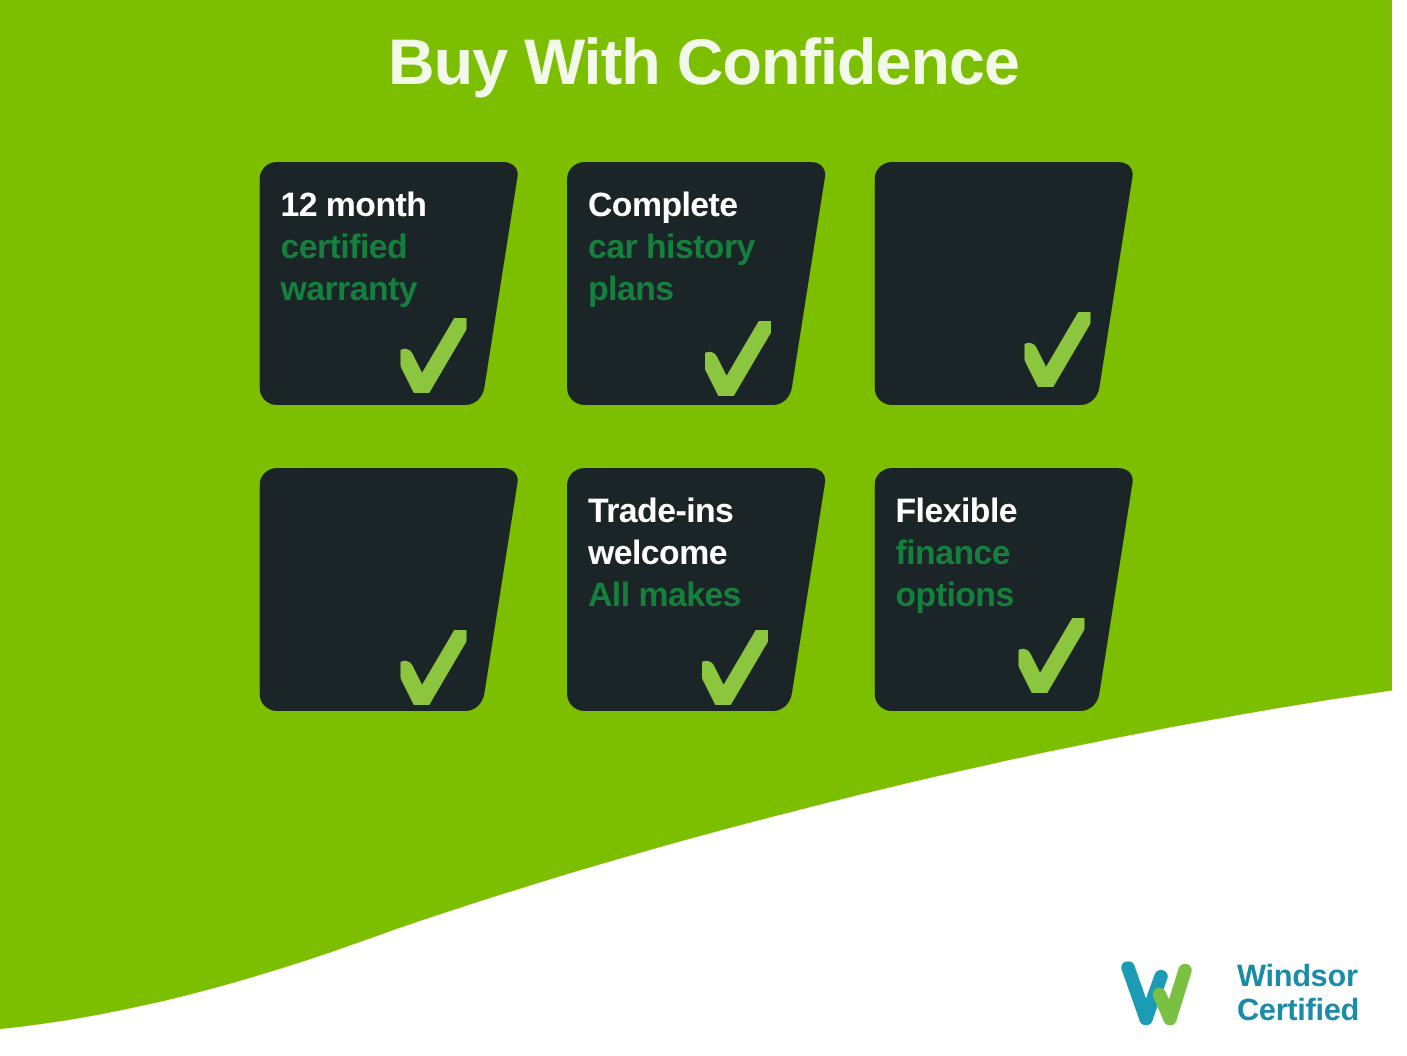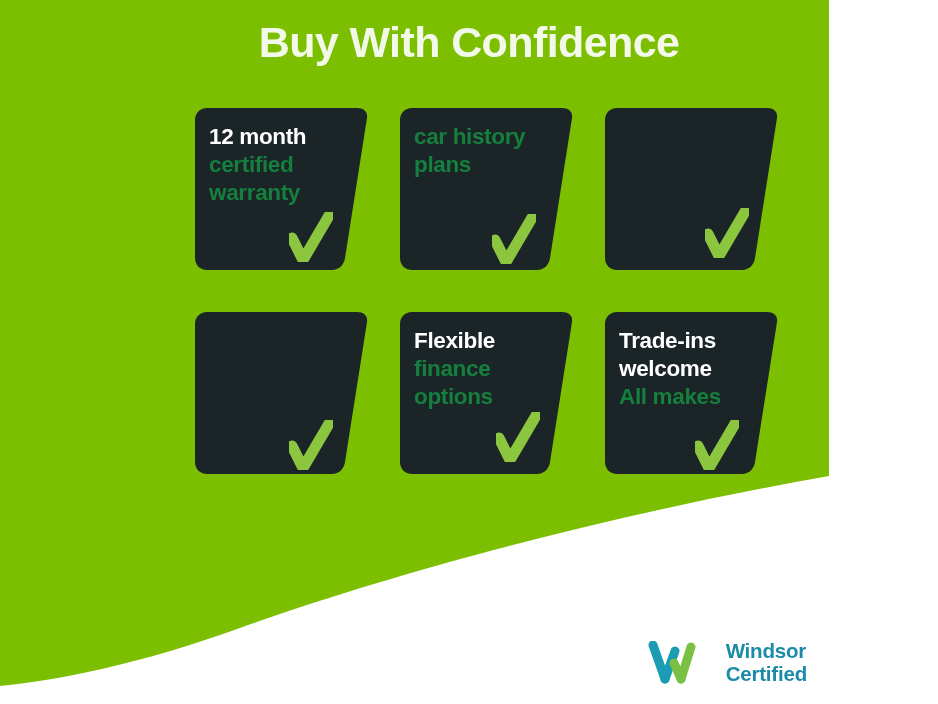--- a/index.html
+++ b/index.html
@@ -7,21 +7,21 @@
   html, body {
     width: 938px;
     height: 704px;
     overflow: hidden;
     background: #ffffff;
     font-family: "Liberation Sans", sans-serif;
   }
 
   #poster {
     position: relative;
-    width: 829px;
+    width: 928px;
     height: 704px;
     background: #ffffff;
     overflow: hidden;
   }
 
   
   .green-bg {
     position: absolute;
     inset: 0;
     width: 938px;
@@ -41,21 +41,21 @@
     font-size: 43px;
     font-weight: bold;
     letter-spacing: -0.6px;
     line-height: 1.15;
   }
 
   
   .card-grid {
     position: absolute;
     top: 108px;
-    left: 195px;
+    left: 173px;
     width: 600px;
     z-index: 5;
     display: grid;
     grid-template-columns: repeat(3, 160px);
     grid-template-rows: 162px 162px;
     column-gap: 45px;
     row-gap: 42px;
   }
 
   .card {
@@ -147,20 +147,21 @@
         <path d="M3,26 L14,48 L41,2" stroke="#8cc63f" stroke-width="11" stroke-linecap="round" stroke-linejoin="round" fill="none"></path>
       </svg>
     </div>
 
     <div class="card">
       <svg class="card-shape" viewBox="0 0 178 162" preserveAspectRatio="none">
         <path d="M12,0 H162 C169,0 173,4 172,10 L150,150 C149,157 144,162 137,162
                  H12 C5,162 0,157 0,150 V12 C0,5 5,0 12,0 Z" fill="#1b2527"></path>
       </svg>
       <div class="card-text">
+        <span class="line-primary">Complete</span>
         <span class="line-accent">car history plans</span>
       </div>
       <svg class="check check-b" viewBox="0 0 44 50">
         <path d="M3,26 L14,48 L41,2" stroke="#8cc63f" stroke-width="11" stroke-linecap="round" stroke-linejoin="round" fill="none"></path>
       </svg>
     </div>
 
     <div class="card">
       <svg class="card-shape" viewBox="0 0 178 162" preserveAspectRatio="none">
         <path d="M12,0 H162 C169,0 173,4 172,10 L150,150 C149,157 144,162 137,162
@@ -170,48 +171,48 @@
         <path d="M3,26 L14,48 L41,2" stroke="#8cc63f" stroke-width="11" stroke-linecap="round" stroke-linejoin="round" fill="none"></path>
       </svg>
     </div>
 
     <div class="card">
       <svg class="card-shape" viewBox="0 0 178 162" preserveAspectRatio="none">
         <path d="M12,0 H162 C169,0 173,4 172,10 L150,150 C149,157 144,162 137,162
                  H12 C5,162 0,157 0,150 V12 C0,5 5,0 12,0 Z" fill="#1b2527"></path>
       </svg>
       <svg class="check check-d" viewBox="0 0 44 50">
+        <path d="M3,26 L14,48 L41,2" stroke="#8cc63f" stroke-width="11" stroke-linecap="round" stroke-linejoin="round" fill="none"></path>
+      </svg>
+    </div>
+
+    <div class="card">
+      <svg class="card-shape" viewBox="0 0 178 162" preserveAspectRatio="none">
+        <path d="M12,0 H162 C169,0 173,4 172,10 L150,150 C149,157 144,162 137,162
+                 H12 C5,162 0,157 0,150 V12 C0,5 5,0 12,0 Z" fill="#1b2527"></path>
+      </svg>
+      <div class="card-text">
+        <span class="line-primary">Trade-ins welcome</span>
+        <span class="line-accent">All makes</span>
+      </div>
+      <svg class="check check-e" viewBox="0 0 44 50">
         <path d="M3,26 L14,48 L41,2" stroke="#8cc63f" stroke-width="11" stroke-linecap="round" stroke-linejoin="round" fill="none"></path>
       </svg>
     </div>
 
     <div class="card">
       <svg class="card-shape" viewBox="0 0 178 162" preserveAspectRatio="none">
         <path d="M12,0 H162 C169,0 173,4 172,10 L150,150 C149,157 144,162 137,162
                  H12 C5,162 0,157 0,150 V12 C0,5 5,0 12,0 Z" fill="#1b2527"></path>
       </svg>
       <div class="card-text">
         <span class="line-primary">Flexible</span>
         <span class="line-accent">finance options</span>
       </div>
       <svg class="check check-f" viewBox="0 0 44 50">
-        <path d="M3,26 L14,48 L41,2" stroke="#8cc63f" stroke-width="11" stroke-linecap="round" stroke-linejoin="round" fill="none"></path>
-      </svg>
-    </div>
-
-    <div class="card">
-      <svg class="card-shape" viewBox="0 0 178 162" preserveAspectRatio="none">
-        <path d="M12,0 H162 C169,0 173,4 172,10 L150,150 C149,157 144,162 137,162
-                 H12 C5,162 0,157 0,150 V12 C0,5 5,0 12,0 Z" fill="#1b2527"></path>
-      </svg>
-      <div class="card-text">
-        <span class="line-primary">Trade-ins welcome</span>
-        <span class="line-accent">All makes</span>
-      </div>
-      <svg class="check check-e" viewBox="0 0 44 50">
         <path d="M3,26 L14,48 L41,2" stroke="#8cc63f" stroke-width="11" stroke-linecap="round" stroke-linejoin="round" fill="none"></path>
       </svg>
     </div>
 
   </div>
 
   <div class="logo">
     <svg class="logo-mark" viewBox="0 0 48 44">
       <path d="M5,4 L17,38" stroke="#1b9cb4" stroke-width="9" stroke-linecap="round" fill="none"></path>
       <path d="M17,38 L27,10" stroke="#1b9cb4" stroke-width="9" stroke-linecap="round" fill="none"></path>

